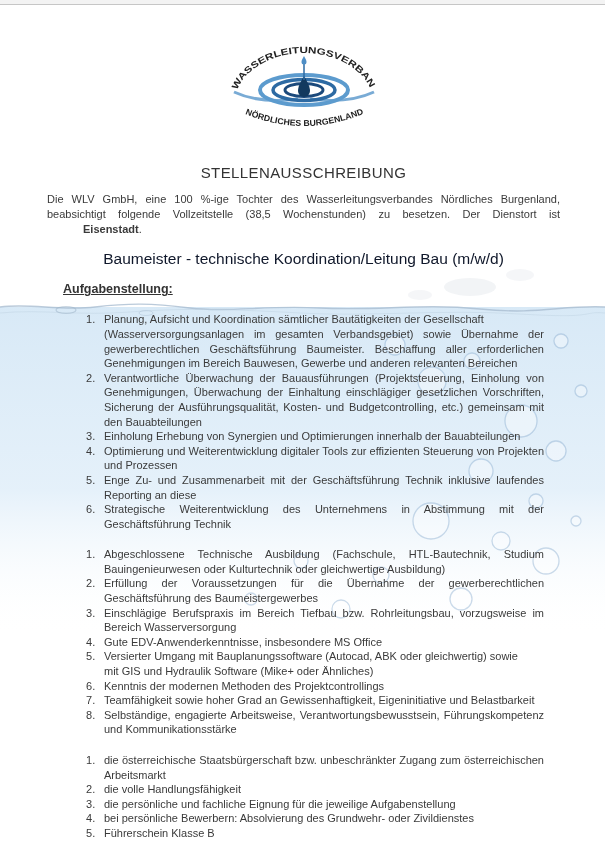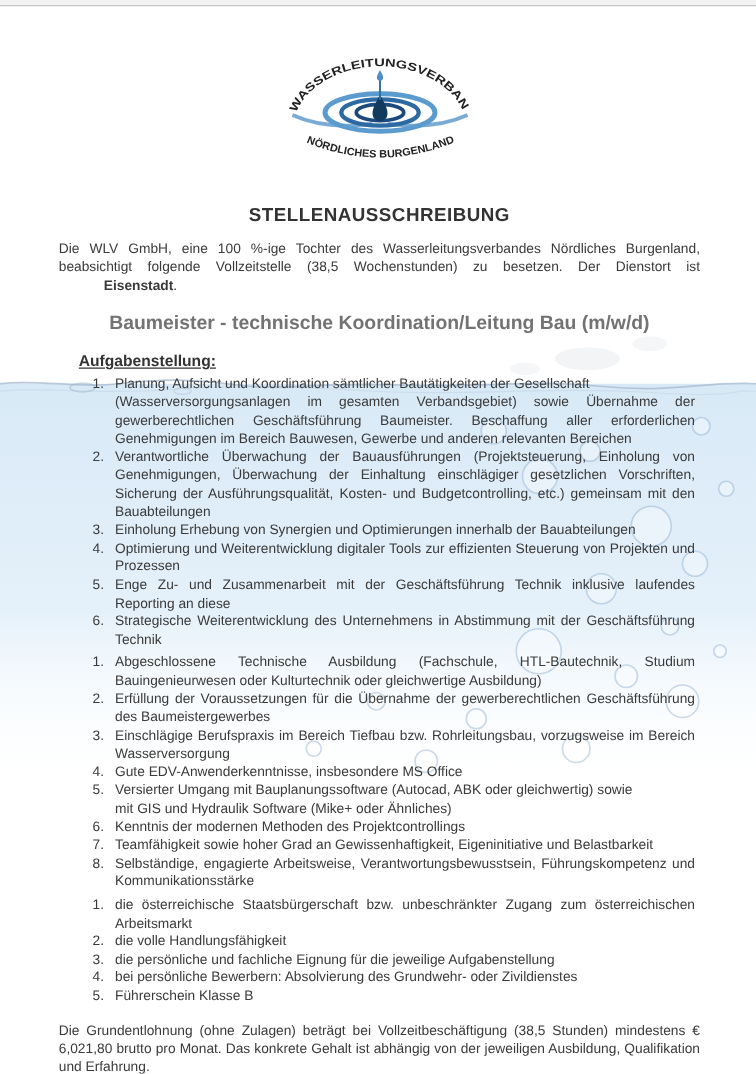--- a/index.html
+++ b/index.html
@@ -15,36 +15,36 @@
     position:absolute;top:0;left:0;width:605px;height:4px;
     background:#f3f3f3;border-bottom:1px solid #c6c6c6;z-index:2;
   }
   .watermark{
     position:absolute;left:0;top:253px;width:605px;height:385px;
     z-index:0;pointer-events:none;
   }
   .content{position:relative;z-index:1;padding:0 45px 0 47px;}
   .logo-wrap{text-align:center;margin:0;padding-top:32px;height:118px;}
   .doc-title{
-    text-align:center;font-size:15px;font-weight:bold;color:#333;
+    text-align:center;font-size:15px;font-weight:normal;color:#333;
     letter-spacing:.4px;margin:14px 0 0 0;
   }
   p{font-size:11px;line-height:14.8px;margin:0;}
   .intro{margin-top:11px;text-align:justify;}
   .job-title{
-    text-align:center;font-size:15.5px;font-weight:bold;color:#737373;
+    text-align:center;font-size:15.5px;font-weight:normal;color:#0f172a;
     margin:14px 0 0 0;
   }
   .section{margin-left:16px;}
   .section-heading{
     font-size:12.5px;font-weight:bold;color:#333;
     margin:14px 0 1px 0;
     text-decoration:underline;
   }
-  ol.num-list{margin:4px;padding:0;counter-reset:li;list-style:none;}
+  ol.num-list{margin:16px;padding:0;counter-reset:li;list-style:none;}
   ol.num-list li{
     counter-increment:li;
     position:relative;
     padding-left:25px;
     font-size:11px;line-height:14.6px;
     text-align:justify;
     white-space:pre-line;
   }
   ol.num-list li::before{
     content:counter(li) ".";

